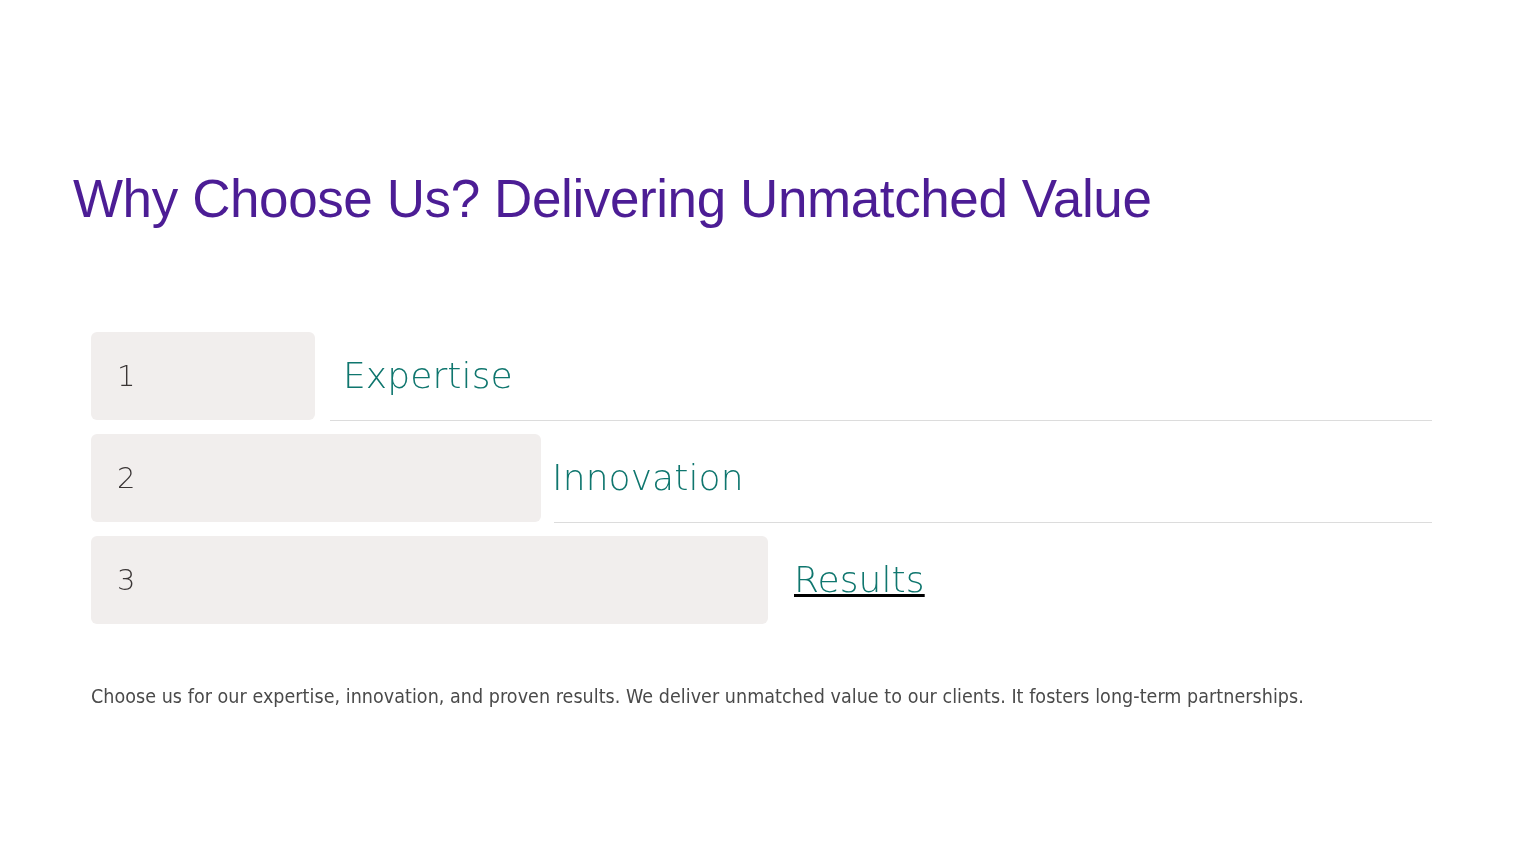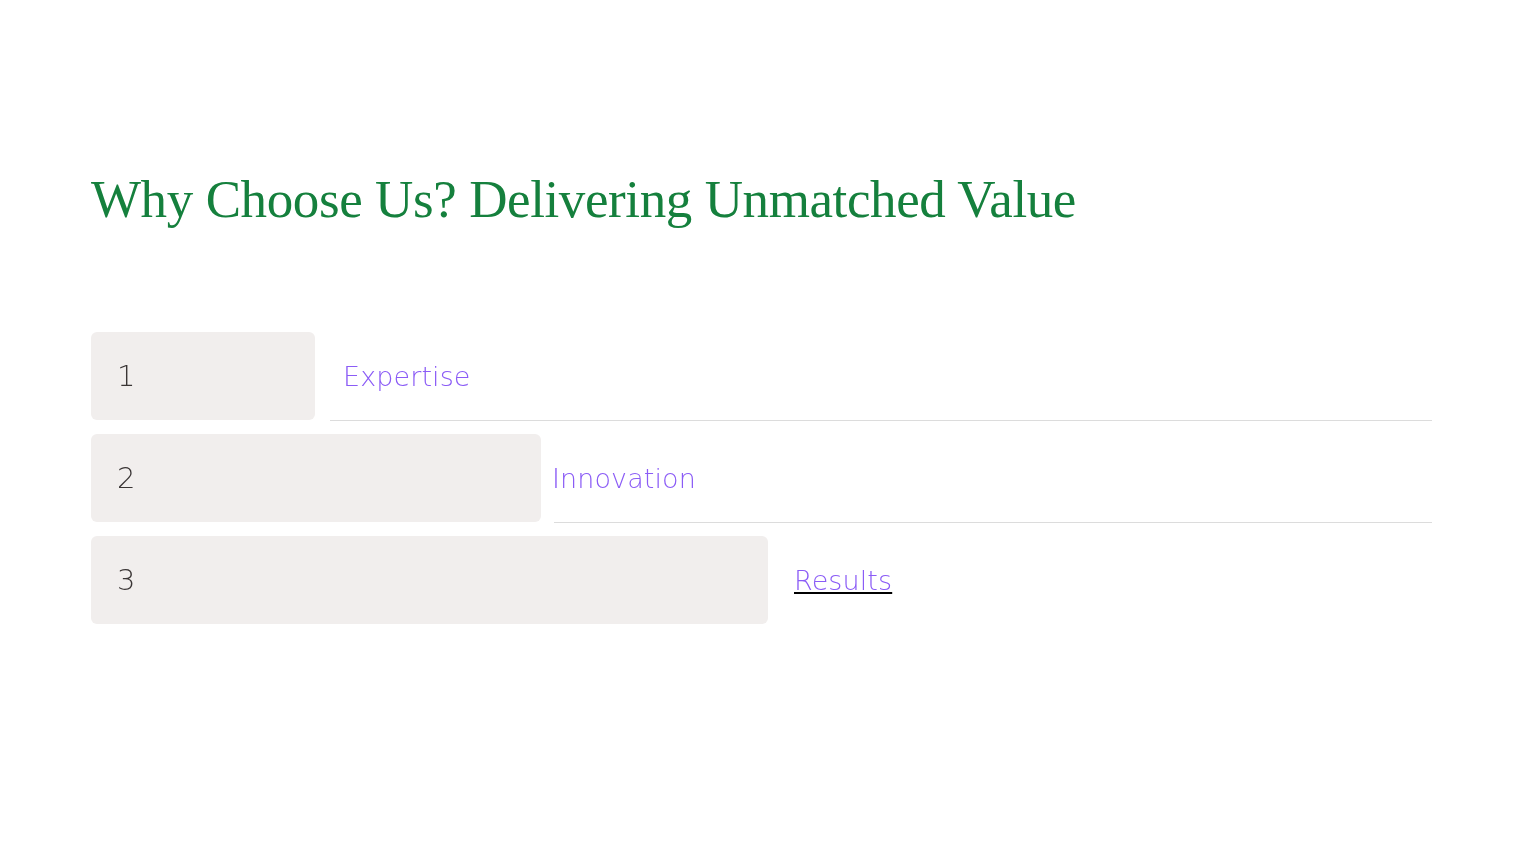--- a/index.html
+++ b/index.html
@@ -19,29 +19,29 @@
 
   .slide {
     position: absolute;
     inset: 0;
     background: #ffffff;
   }
 
   
   .page-title {
     position: absolute;
-    left: 91px;
+    left: 73px;
     top: 132px;
     width: 1360px;
-    font-family: Liberation Serif, serif;
+    font-family: Liberation Sans, sans-serif;
     font-size: 53px;
     font-weight: 300;
     line-height: 1.18;
     letter-spacing: -0.4px;
-    color: #15803d;
+    color: #4c1d95;
     white-space: nowrap;
   }
 
   
   .ranked-list {
     position: absolute;
     left: 91px;
     top: 332px;
     width: 1341px;
   }
@@ -82,23 +82,23 @@
     top: 0;
     right: 0;
     height: 88px;
     display: flex;
     align-items: center;
     box-sizing: border-box;
   }
 
   .rank-label {
     font-family: "DejaVu Sans", sans-serif;
-    font-size: 27px;
+    font-size: 36px;
     font-weight: 300;
-    color: #8b5cf6;
+    color: #0f766e;
     line-height: 1;
     letter-spacing: 0.1px;
     white-space: nowrap;
   }
 
   .rank-divider {
     position: absolute;
     bottom: -1px;
     right: 0;
     height: 1px;
@@ -164,14 +164,15 @@
       <div class="rank-bar">
         <span class="rank-number">3</span>
       </div>
       <div class="rank-label-wrap">
         <span class="rank-label">Results</span>
       </div>
     </div>
 
   </div>
 
+  <p class="body-text">Choose us for our expertise, innovation, and proven results. We deliver unmatched value to our clients. It fosters long-term partnerships.</p>
 
 </div>
 
 </body></html>

